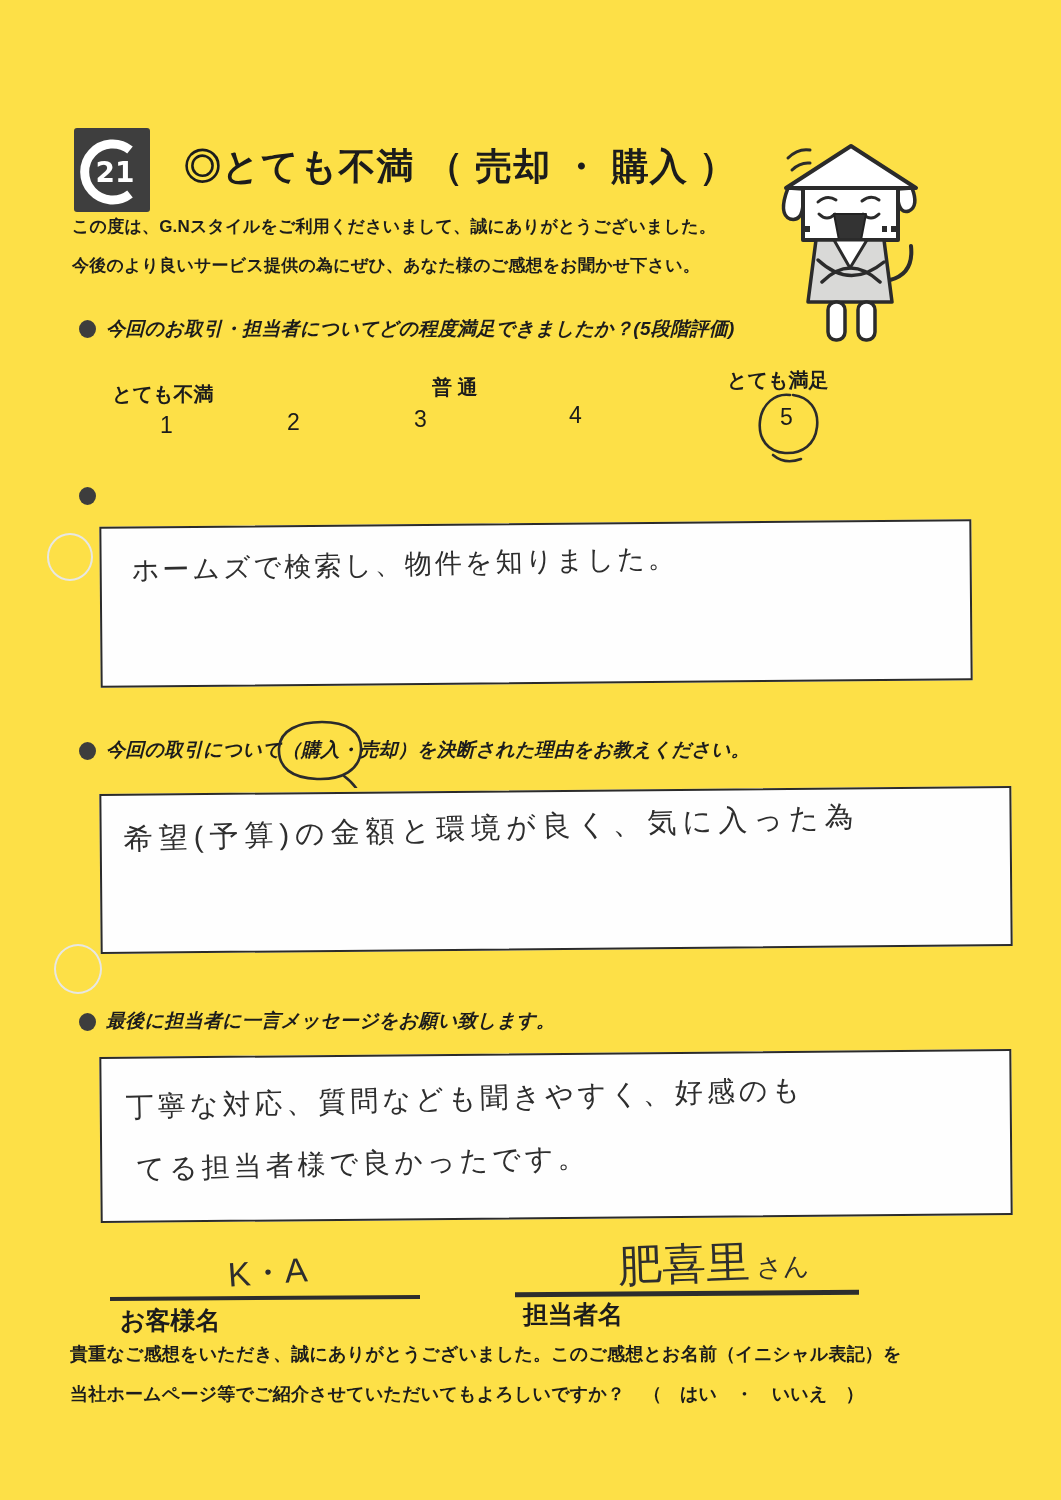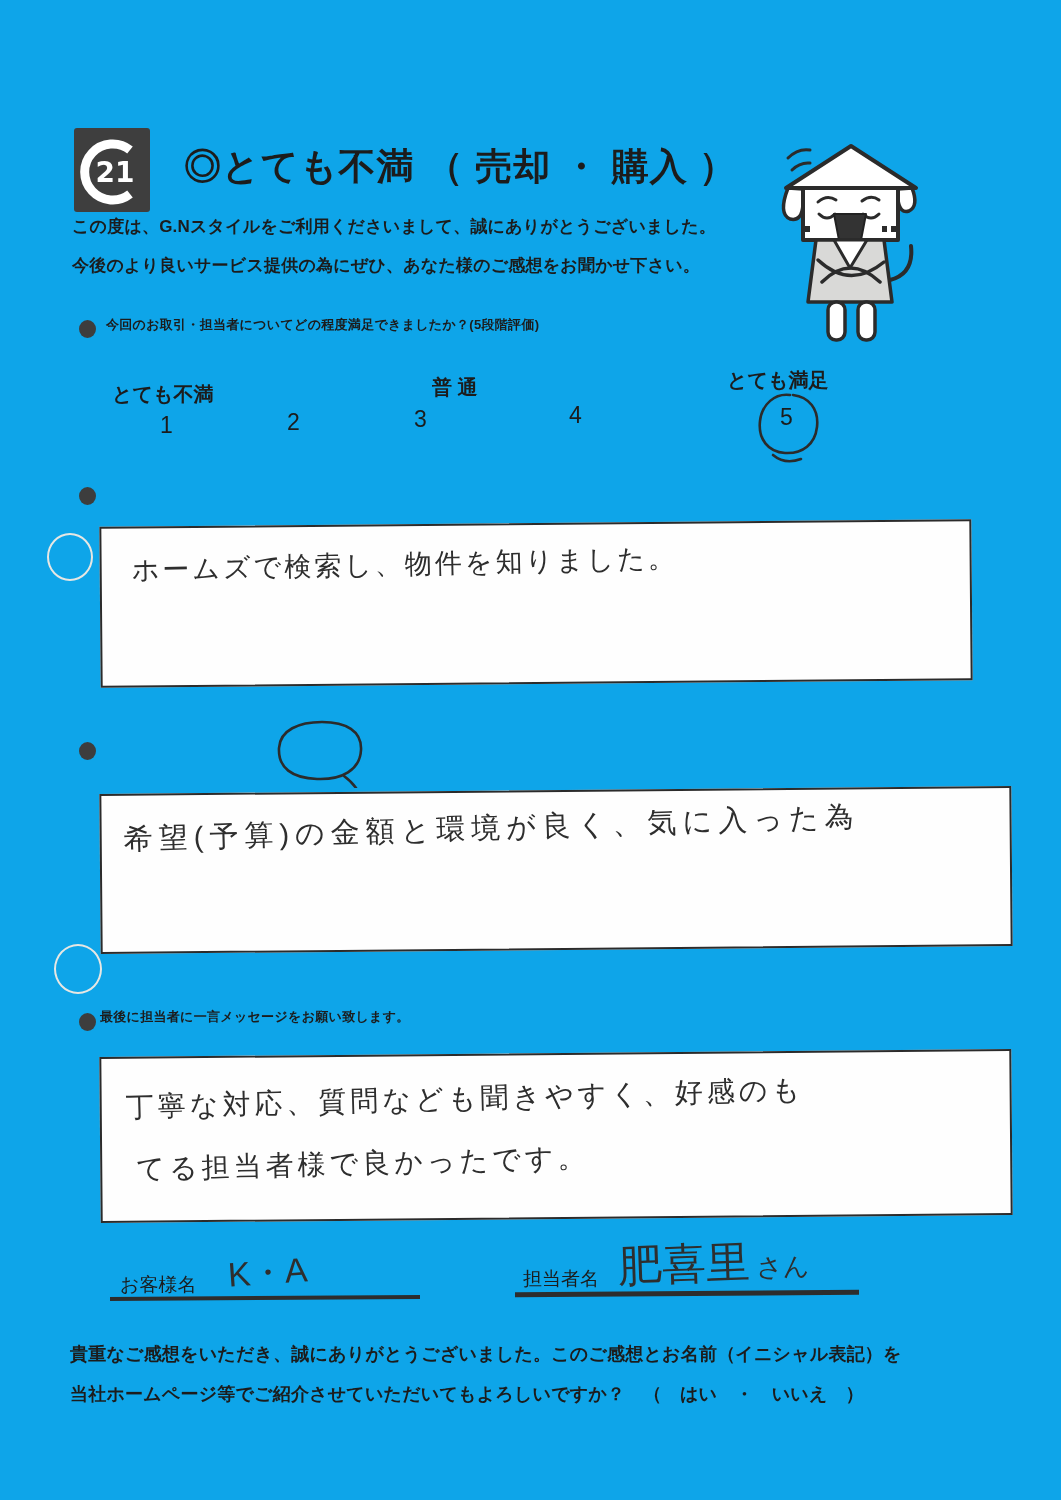--- a/index.html
+++ b/index.html
@@ -1,42 +1,42 @@
 <!DOCTYPE html>
 <html><head>
 <meta charset="utf-8">
 <style>
   html,body { margin:0; padding:0; background:#e8e8e8; }
   .page {
     position:relative; width:1061px; height:1500px; margin:0 auto;
-    background:#0ea5e9; overflow:hidden;
+    background:#fde047; overflow:hidden;
     font-family:"Liberation Sans", sans-serif; color:#1c1c1c;
   }
   .abs { position:absolute; }
 
   
   .logo-box { left:74px; top:128px; width:76px; height:84px; }
   .page-title { left:184px; top:142px; font-size:37px; font-weight:700; letter-spacing:1px; white-space:nowrap; }
   .intro { left:72px; top:207px; font-size:17px; font-weight:700; line-height:39px; white-space:nowrap; letter-spacing:0.2px; }
 
   
   .bullet { width:17px; height:18px; border-radius:50%; background:#3d3d3d; }
-  .q-text { font-size:13px; font-weight:700; white-space:nowrap; letter-spacing:0.3px; }
+  .q-text { font-size:19px; font-weight:700; white-space:nowrap; letter-spacing:0.3px;font-style:italic; }
 
   
   .scale-label { font-size:20px; font-weight:700; white-space:nowrap; }
   .scale-num { font-size:23px; font-weight:500; }
 
   
   .answer-box { border:2px solid #2b2b2b; background:#fefefe; }
   .hw { color:#2e2e2e; white-space:nowrap; font-weight:400; }
 
   
   .sig-line { background:#2d2d2d; }
-  .name-label { font-size:19px; font-weight:400; white-space:nowrap; }
+  .name-label { font-size:25px; font-weight:700; white-space:nowrap;margin-top:32px; }
 
   .footer-text { left:70px; top:1334px; font-size:18px; font-weight:700; line-height:40px; white-space:nowrap; letter-spacing:0.2px; }
 
   .hole-punch { border:2px solid #e7e7e3; border-radius:50%; background:transparent; }
 
   svg { display:block; }
 </style>
 </head>
 <body>
 
@@ -119,34 +119,37 @@
     </svg>
   </div>
 
   <div class="abs bullet" style="left:79px; top:487px;"></div>
 
   <div class="abs answer-box" style="left:100px; top:523px; width:868px; height:157px; transform:rotate(-0.5deg);">
     <div class="hw" style="position:absolute; left:30px; top:20px; font-size:27px; letter-spacing:3px; transform:rotate(-0.8deg);">ホームズで検索し、物件を知りました。</div>
   </div>
 
   <div class="abs bullet" style="left:79px; top:742px;"></div>
+  <div class="abs q-text" style="left:106px; top:737px;">
+    <span>今回の取引について（</span><span>購入</span><span>・売却）を決断された理由をお教えください。</span>
+  </div>
 
   <div class="abs" style="left:272px; top:718px;">
     <svg width="96" height="70" viewBox="0 0 96 70" fill="none" stroke="#2b2b2b" stroke-width="2.6" stroke-linecap="round">
       <path d="M50 4 C74 4 90 13 89 32 C88 52 70 62 45 61 C20 60 6 50 7 30 C8 12 27 4 50 4"></path>
       <path d="M72 58 Q80 64 84 70"></path>
     </svg>
   </div>
 
   <div class="abs answer-box" style="left:100px; top:790px; width:908px; height:156px; transform:rotate(-0.5deg);">
     <div class="hw" style="position:absolute; left:22px; top:16px; font-size:29px; letter-spacing:6px; transform:rotate(-1.3deg);">希望(予算)の金額と環境が良く、気に入った為</div>
   </div>
 
   <div class="abs bullet" style="left:79px; top:1013px;"></div>
-  <div class="abs q-text" style="left:100px; top:1008px;">最後に担当者に一言メッセージをお願い致します。</div>
+  <div class="abs q-text" style="left:106px; top:1008px;">最後に担当者に一言メッセージをお願い致します。</div>
 
   <div class="abs answer-box" style="left:100px; top:1053px; width:908px; height:162px; transform:rotate(-0.5deg);">
     <div class="hw" style="position:absolute; left:24px; top:24px; font-size:28px; letter-spacing:4px; transform:rotate(-1deg);">丁寧な対応、質問なども聞きやすく、好感のも</div>
     <div class="hw" style="position:absolute; left:34px; top:88px; font-size:28px; letter-spacing:4px; transform:rotate(-1deg);">てる担当者様で良かったです。</div>
   </div>
 
   <div class="abs name-label" style="left:120px; top:1272px;">お客様名</div>
   <div class="abs hw" style="left:228px; top:1250px; font-size:34px; transform:rotate(-4deg);">K・A</div>
   <div class="abs sig-line" style="left:110px; top:1296px; width:310px; height:4px; transform:rotate(-0.4deg);"></div>
 

